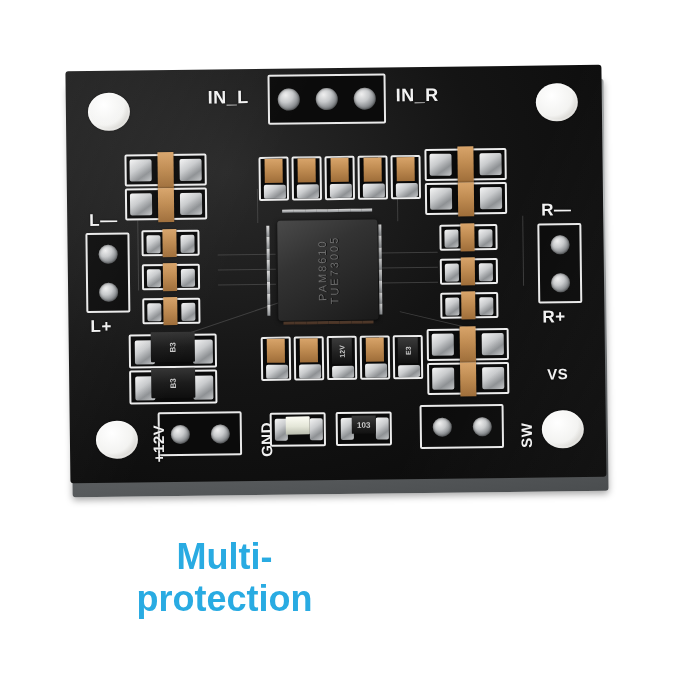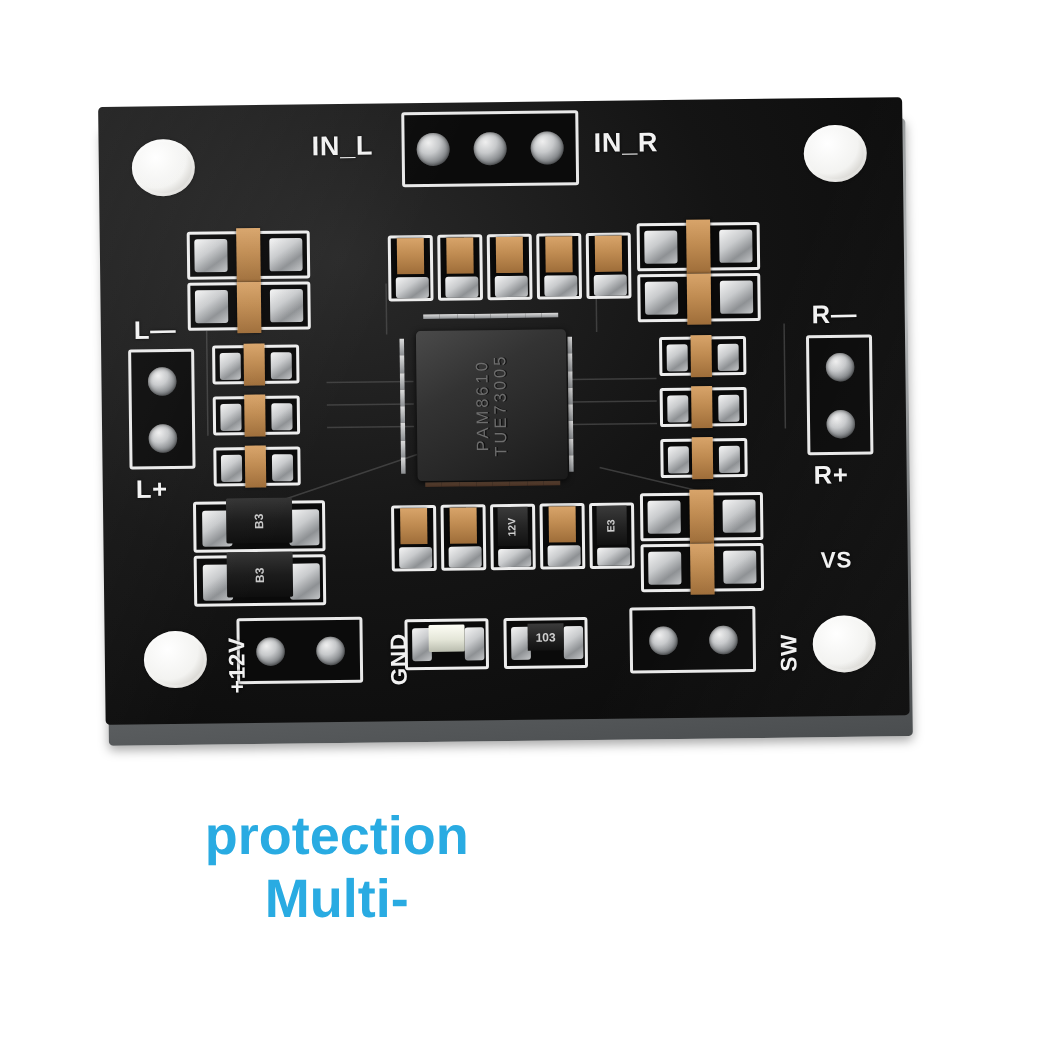--- a/index.html
+++ b/index.html
@@ -461,18 +461,18 @@
           <div>PAM8610</div>
           <div>TUE73005</div>
         </div>
       </div>
     </div>
 
   </div>
 </div>
 
 <div id="headline">
+  <div>Multi-</div>
   <div>protection</div>
-  <div>Multi-</div>
 </div>
 
 <div id="features">
 </div>
 
 </body></html>

